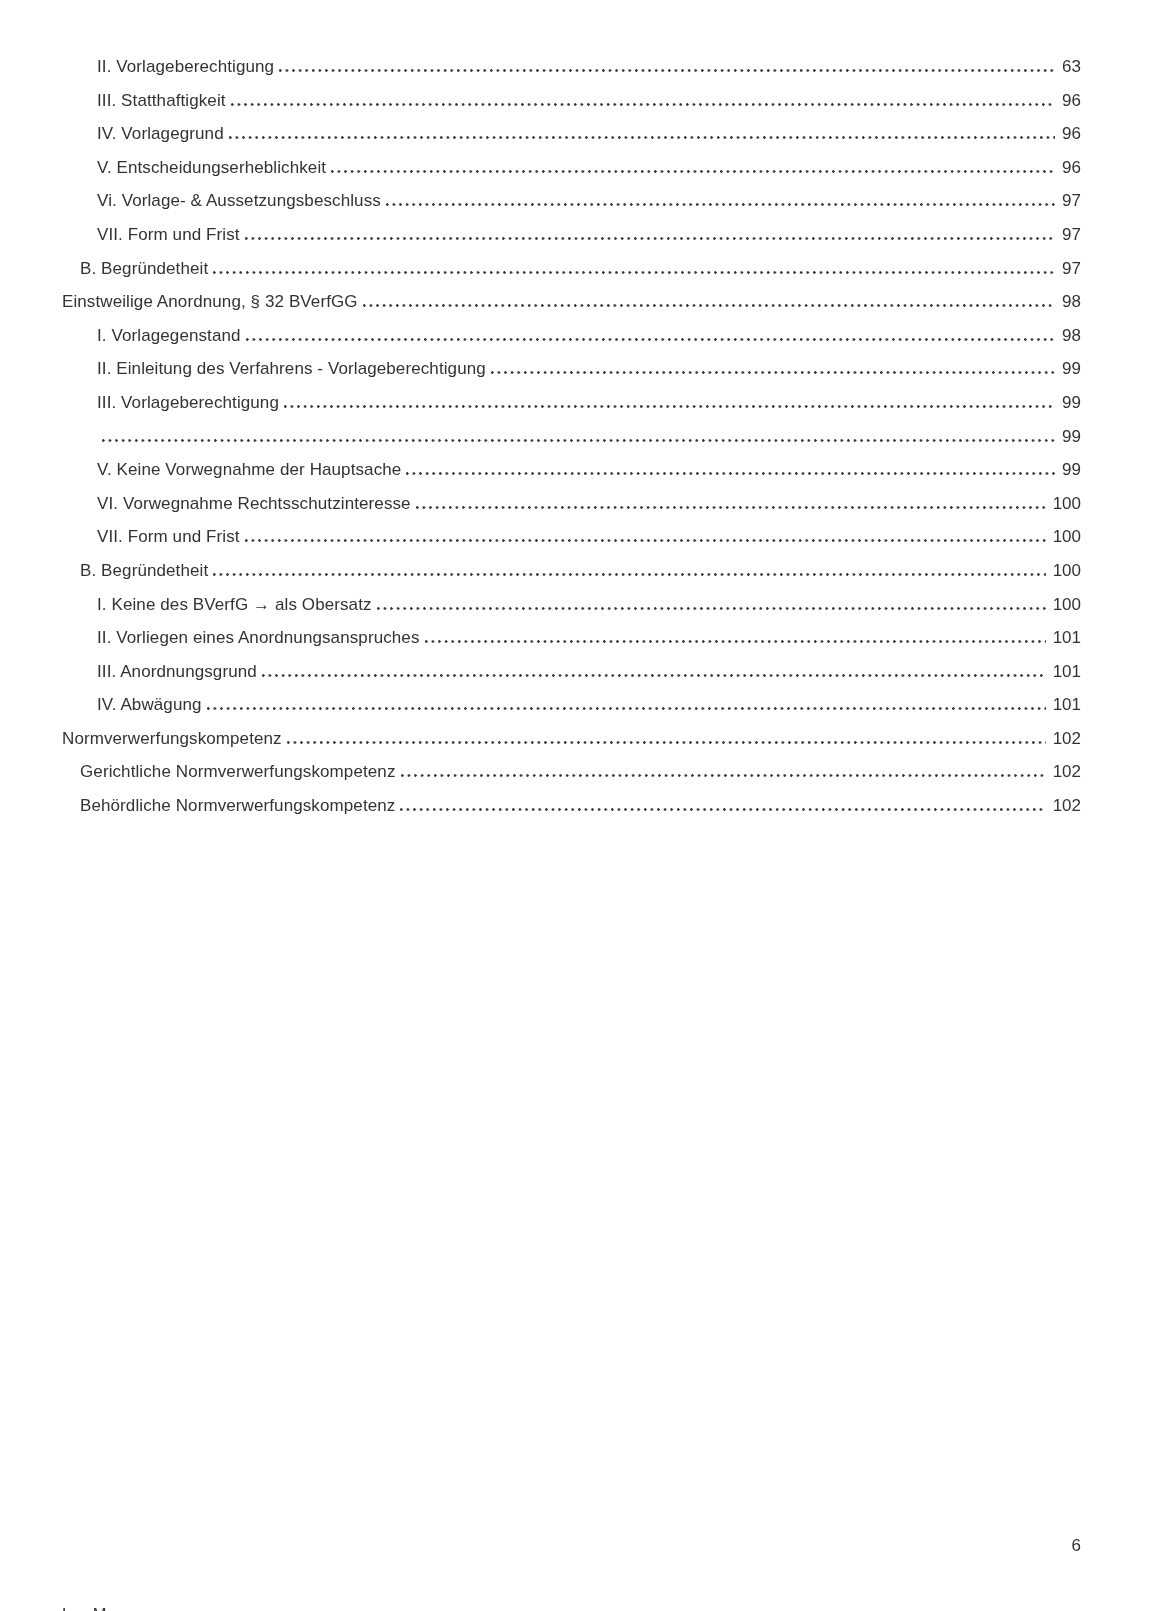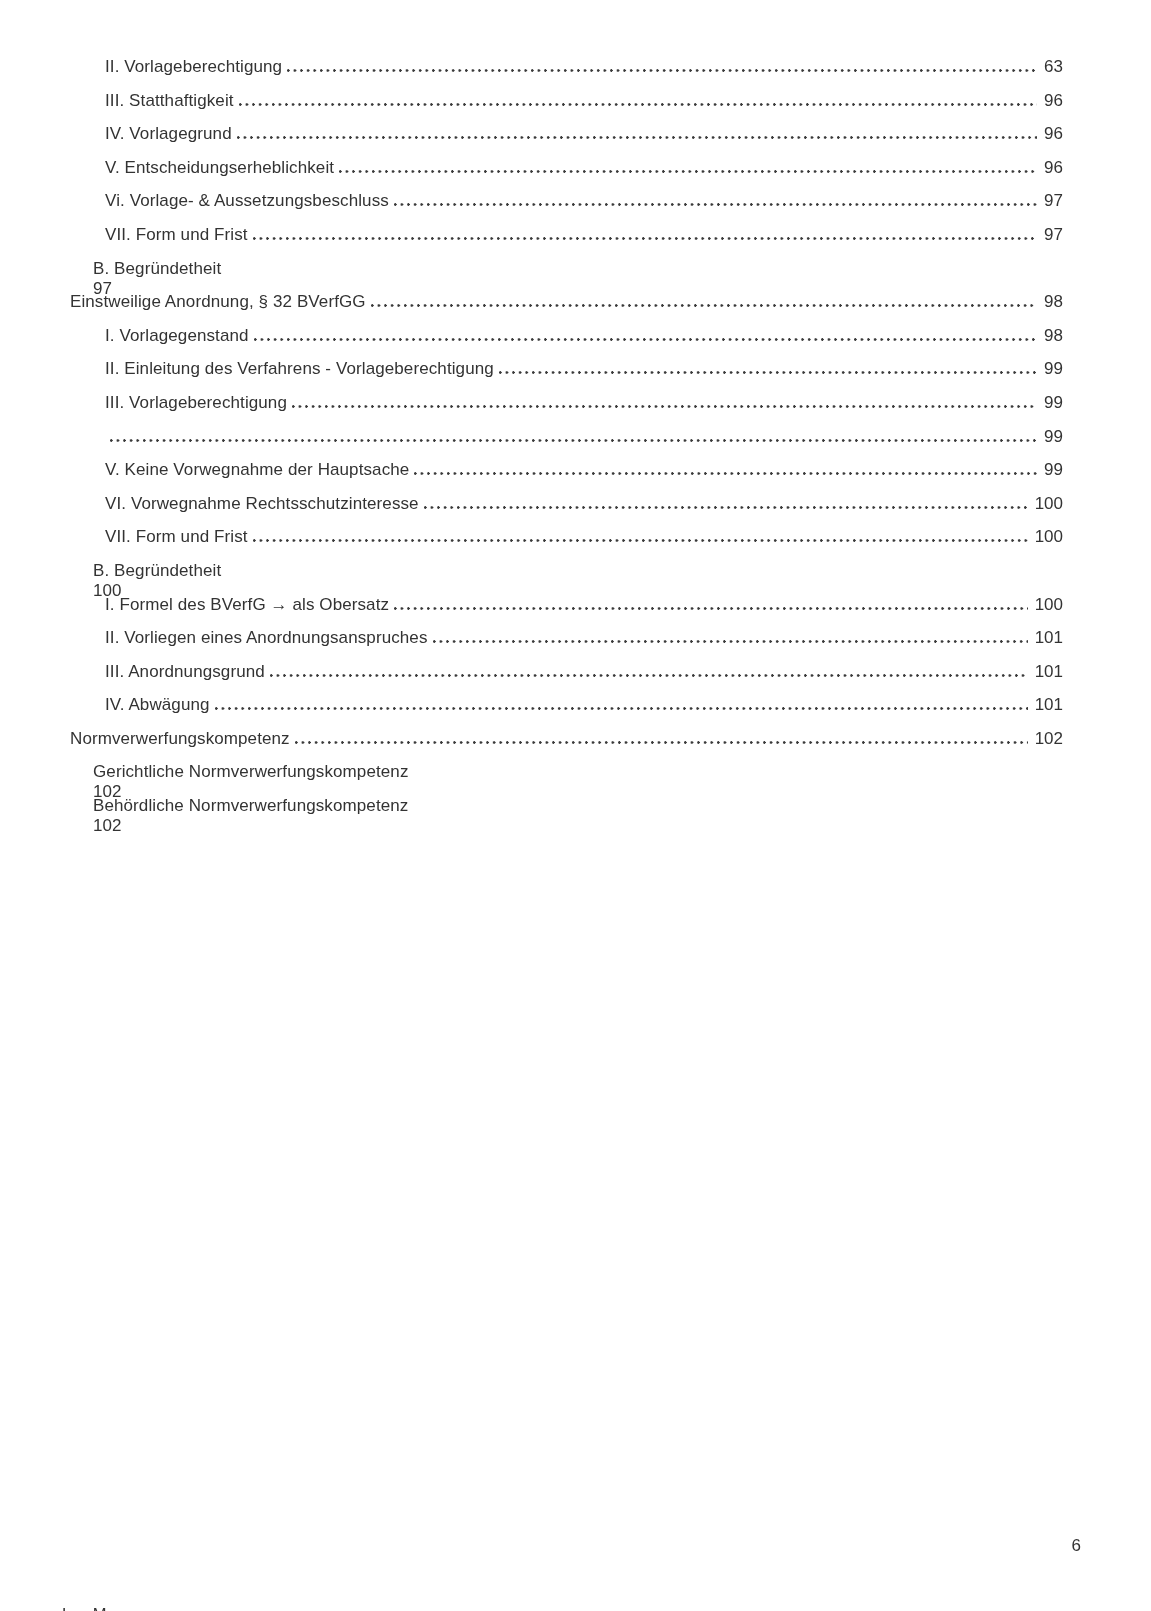--- a/index.html
+++ b/index.html
@@ -14,31 +14,30 @@
   }
   .page {
     position: absolute;
     inset: 0;
     background: #ffffff;
   }
   .toc {
     position: absolute;
     top: 57px;
     left: 62px;
-    right: 88px;
-    margin-left: 8px;
+    right: 70px;
   }
   .toc-row {
     display: flex;
     align-items: baseline;
     height: 33.6px;
     font-size: 17px;
     white-space: nowrap;
   }
-  .toc-row.level-1 { padding-left: 18px; flex-direction: column; }
+  .toc-row.level-1 { padding-left: 18px; }
   .toc-row.level-2 { padding-left: 35px; }
   .toc-label {
     flex: 0 0 auto;
     letter-spacing: 0.1px;
   }
   .toc-dots {
     flex: 1 1 auto;
     min-width: 12px;
     height: 3px;
     margin-left: 5px;
@@ -162,21 +161,21 @@
     <span class="toc-page">100</span>
   </div>
 
   <div class="toc-row level-1">
     <span class="toc-label">B. Begründetheit</span>
     <span class="toc-dots"></span>
     <span class="toc-page">100</span>
   </div>
 
   <div class="toc-row level-2">
-    <span class="toc-label">I. Formel des BVerfG → als Obersatz</span>
+    <span class="toc-label">I. Keine des BVerfG → als Obersatz</span>
     <span class="toc-dots"></span>
     <span class="toc-page">100</span>
   </div>
 
   <div class="toc-row level-2">
     <span class="toc-label">II. Vorliegen eines Anordnungsanspruches</span>
     <span class="toc-dots"></span>
     <span class="toc-page">101</span>
   </div>
 

